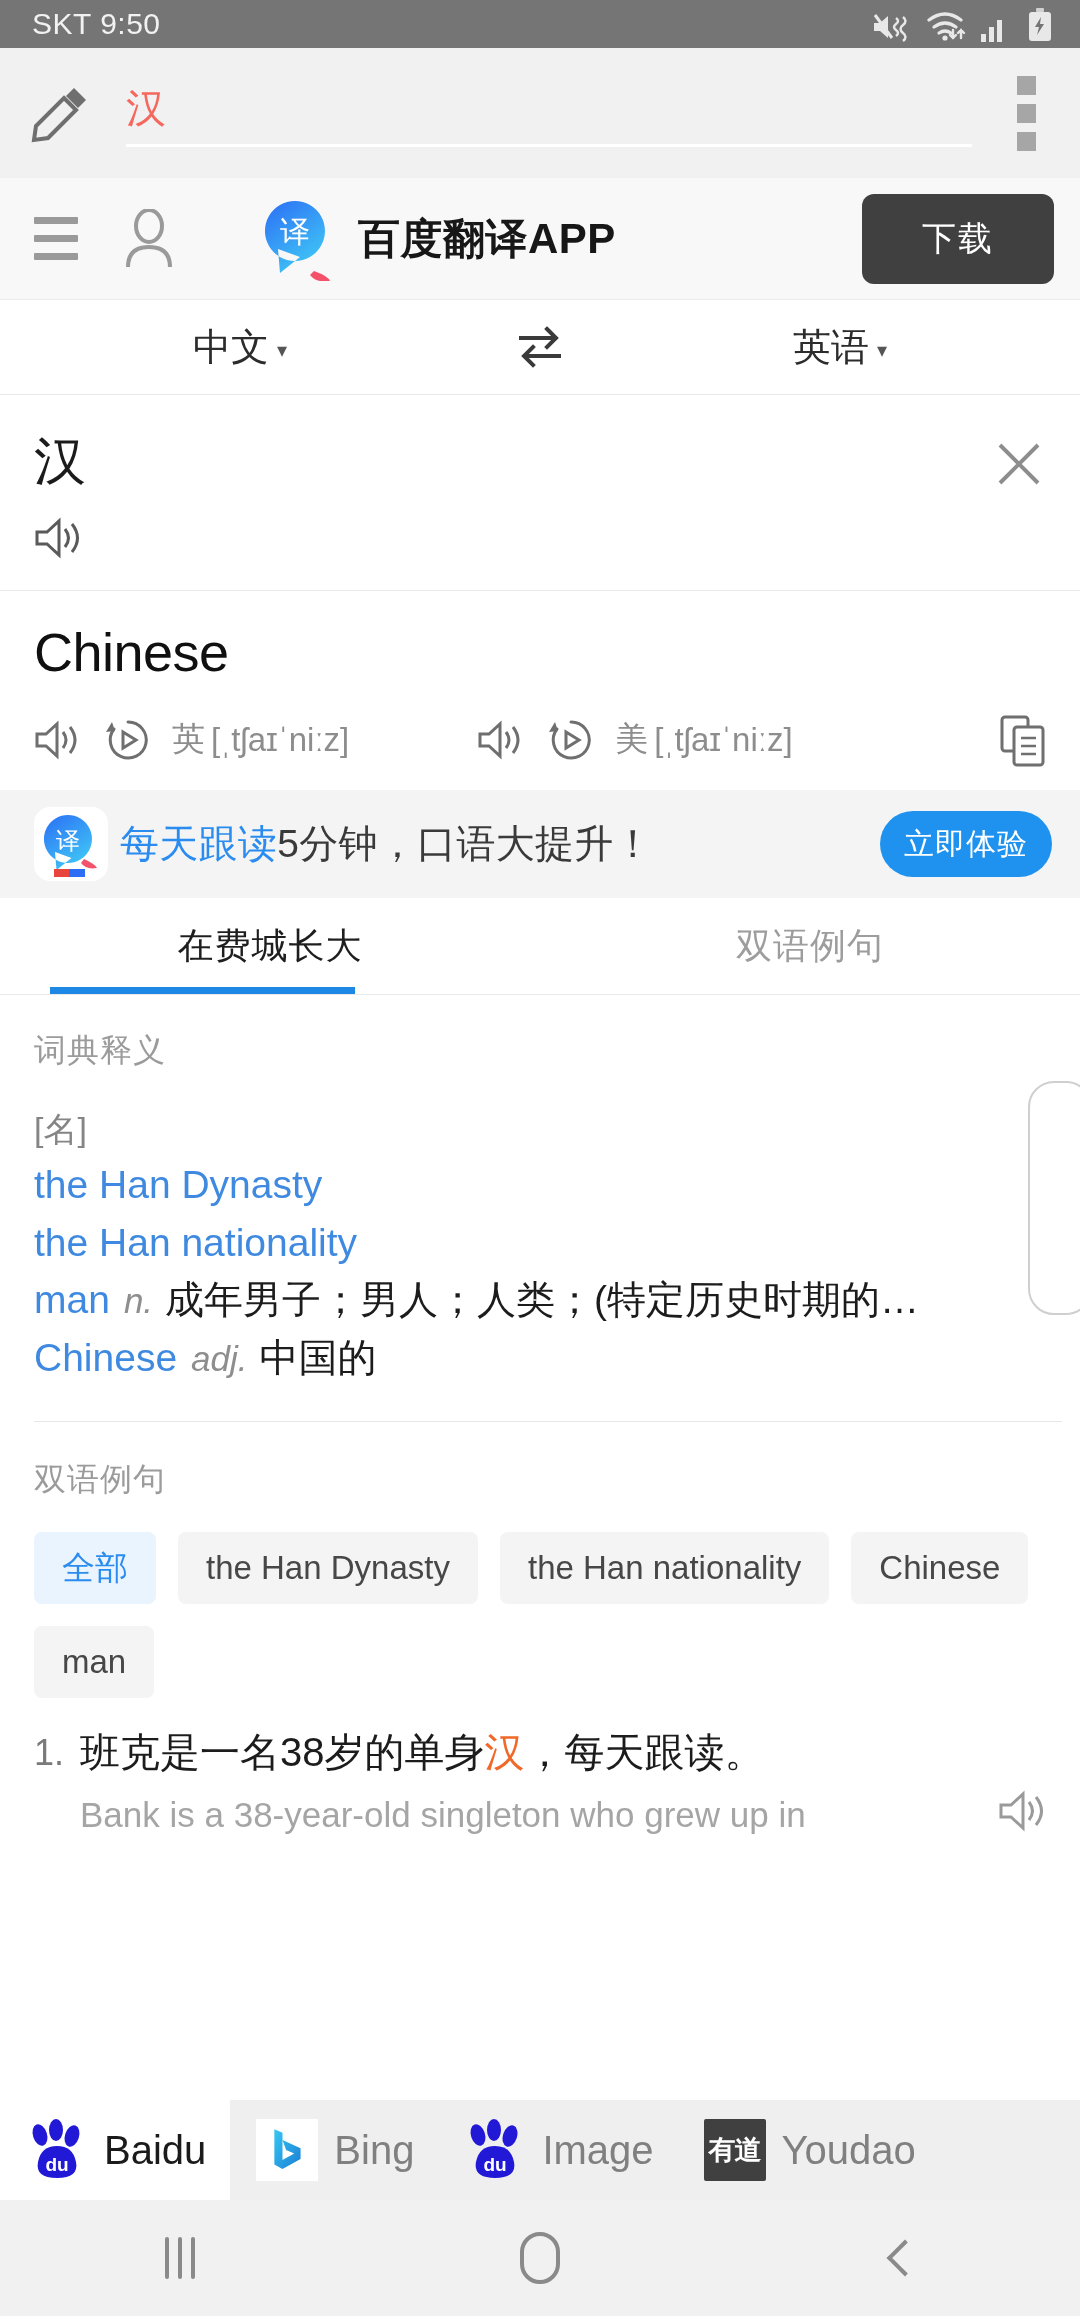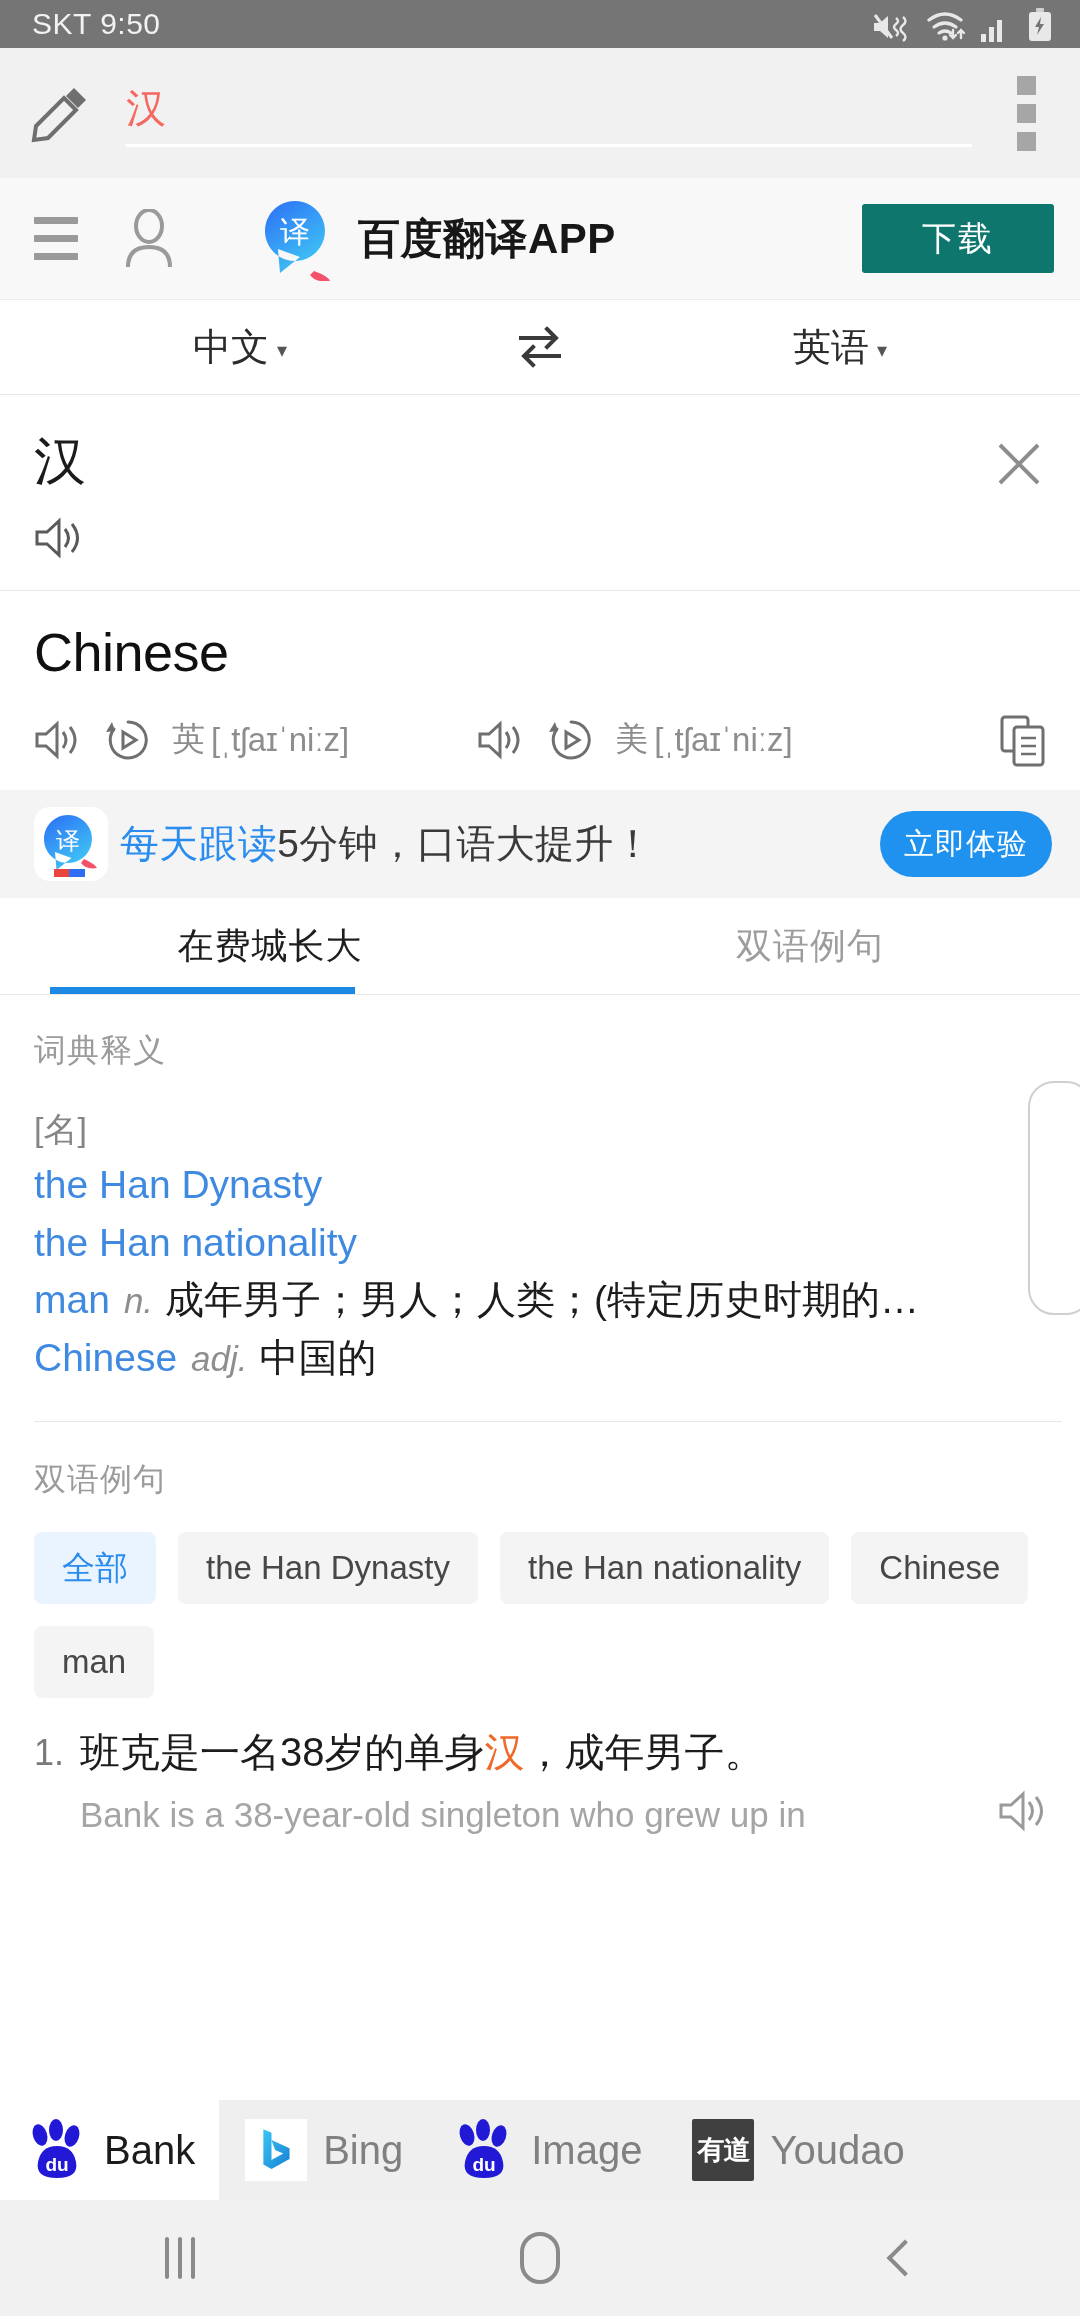--- a/index.html
+++ b/index.html
@@ -57,22 +57,22 @@
   .hamburger i:nth-child(1){ width:44px; }
   .hamburger i:nth-child(2){ width:44px; }
   .hamburger i:nth-child(3){ width:44px; }
   .person{ margin-left:44px; width:54px; height:60px; flex:0 0 54px; }
   .app-logo-wrap{ margin-left:82px; width:74px; height:84px; position:relative; flex:0 0 74px; }
   .app-title{
     margin-left:26px; font-size:42px; font-weight:bold; color:#171717;
     letter-spacing:.5px; white-space:nowrap;
   }
   .dl-btn{
-    margin-left:auto; width:192px; height:69px; border-radius:3px;
-    background:#0f766e; color:#ffffff; font-size:34px;
+    margin-left:auto; width:192px; height:90px; border-radius:12px;
+    background:#404040; color:#ffffff; font-size:34px;
     display:flex; align-items:center; justify-content:center;
     letter-spacing:2px;
   }
 
   
   .langrow{
     height:95px; background:#ffffff; display:flex; align-items:center;
     border-bottom:1px solid #e8e8e8;
   }
   .lang{ flex:1; text-align:center; font-size:38px; color:#2c2c2c; white-space:nowrap; }
@@ -400,21 +400,21 @@
     <div class="chip">the Han nationality</div>
     <div class="chip">Chinese</div>
     <div class="chip">man</div>
   </div>
 </div>
 
 <div class="ex-item">
   <div class="ex-num">1.</div>
   <div class="ex-body">
     <div class="ex-cn">
-      <span>班克是一名38岁的单身</span><span class="mark">汉</span><span>，成年男子。</span>
+      <span>班克是一名38岁的单身</span><span class="mark">汉</span><span>，每天跟读。</span>
     </div>
     <div class="ex-en">Bank is a 38-year-old singleton who grew up in</div>
   </div>
   <svg class="ex-speaker" viewBox="0 0 48 44">
     <path d="M3 16 h10 l12 -11 v34 l-12 -11 h-10 z" fill="none" stroke="#9a9a9a" stroke-width="3"></path>
     <path d="M31 13 q7 9 0 18" stroke="#9a9a9a" stroke-width="3" fill="none"></path>
     <path d="M38 8 q11 14 0 28" stroke="#9a9a9a" stroke-width="3" fill="none"></path>
   </svg>
 </div>
 
@@ -423,21 +423,21 @@
   <div class="engine active">
     <div class="engine-ico">
       <svg viewBox="0 0 62 62" width="62" height="62">
         <ellipse cx="14" cy="16" rx="7" ry="11" fill="#2219d6" transform="rotate(-18 14 16)"></ellipse>
         <ellipse cx="30" cy="11" rx="7" ry="11" fill="#2219d6"></ellipse>
         <ellipse cx="46" cy="17" rx="7" ry="11" fill="#2219d6" transform="rotate(18 46 17)"></ellipse>
         <path d="M31 27 q16 0 19 16 q3 16 -19 16 q-22 0 -19 -16 q3 -16 19 -16 z" fill="#2219d6"></path>
         <text x="31" y="52" font-size="19" fill="#ffffff" text-anchor="middle" font-family="'Liberation Sans',sans-serif" font-weight="bold">du</text>
       </svg>
     </div>
-    <div class="engine-name">Bank</div>
+    <div class="engine-name">Baidu</div>
   </div>
 
   <div class="engine">
     <div class="engine-ico bing-box">
       <svg viewBox="0 0 62 62" width="56" height="56">
         <defs>
           <linearGradient id="binggrad" x1="0" y1="0" x2="1" y2="1">
             <stop offset="0%" stop-color="#37c6f4"></stop>
             <stop offset="100%" stop-color="#1a7fd4"></stop>
           </linearGradient>

